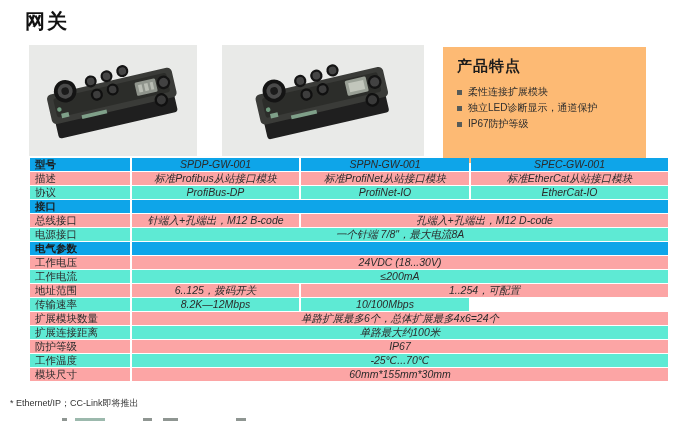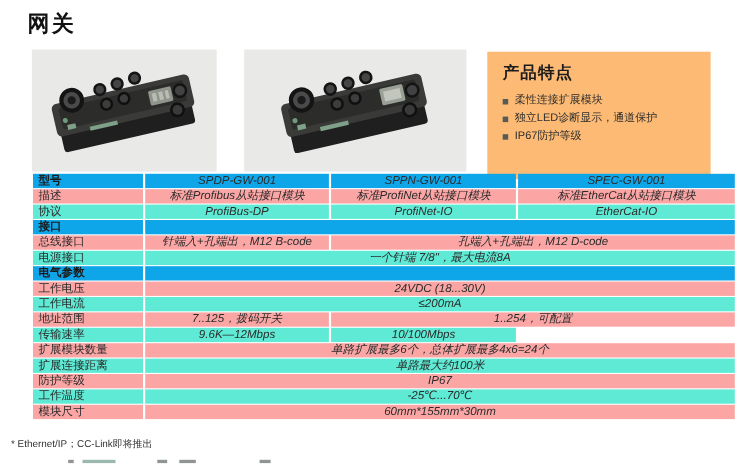--- a/index.html
+++ b/index.html
@@ -166,26 +166,26 @@
       <div class="trow kind-data shade-light">
         <div class="cell lbl">工作电压</div>
         <div class="cell val sp3">24VDC (18...30V)</div>
       </div>
       <div class="trow kind-data shade-medium">
         <div class="cell lbl">工作电流</div>
         <div class="cell val sp3">≤200mA</div>
       </div>
       <div class="trow kind-data shade-light">
         <div class="cell lbl">地址范围</div>
-        <div class="cell val sp1">7..125，拨码开关</div>
+        <div class="cell val sp1">6..125，拨码开关</div>
         <div class="cell val sp2">1..254，可配置</div>
       </div>
       <div class="trow kind-data shade-medium">
         <div class="cell lbl">传输速率</div>
-        <div class="cell val sp1">9.6K—12Mbps</div>
+        <div class="cell val sp1">8.2K—12Mbps</div>
         <div class="cell val sp1">10/100Mbps</div>
       </div>
       <div class="trow kind-data shade-light">
         <div class="cell lbl">扩展模块数量</div>
         <div class="cell val sp3">单路扩展最多6个，总体扩展最多4x6=24个</div>
       </div>
       <div class="trow kind-data shade-medium">
         <div class="cell lbl">扩展连接距离</div>
         <div class="cell val sp3">单路最大约100米</div>
       </div>

